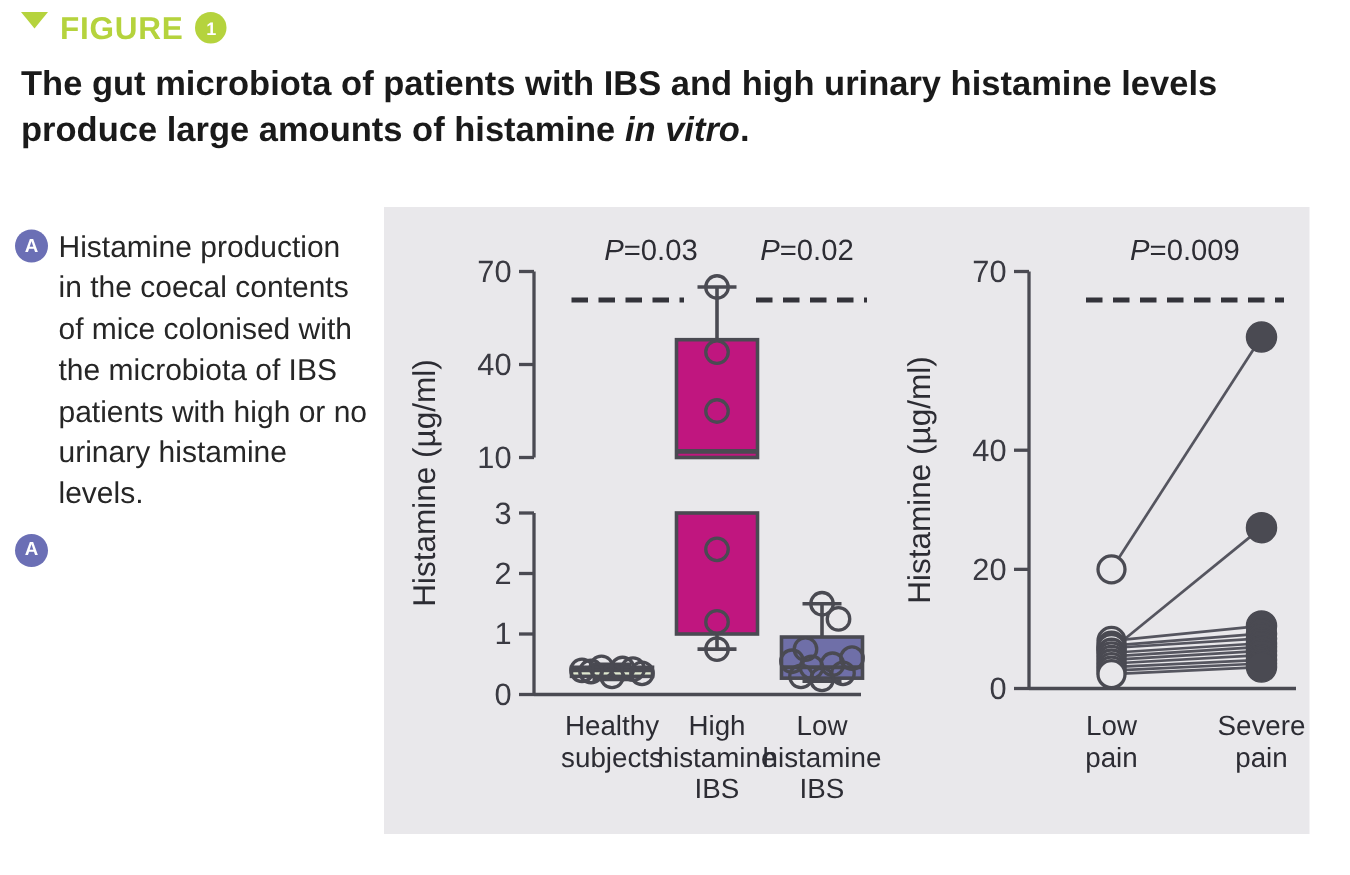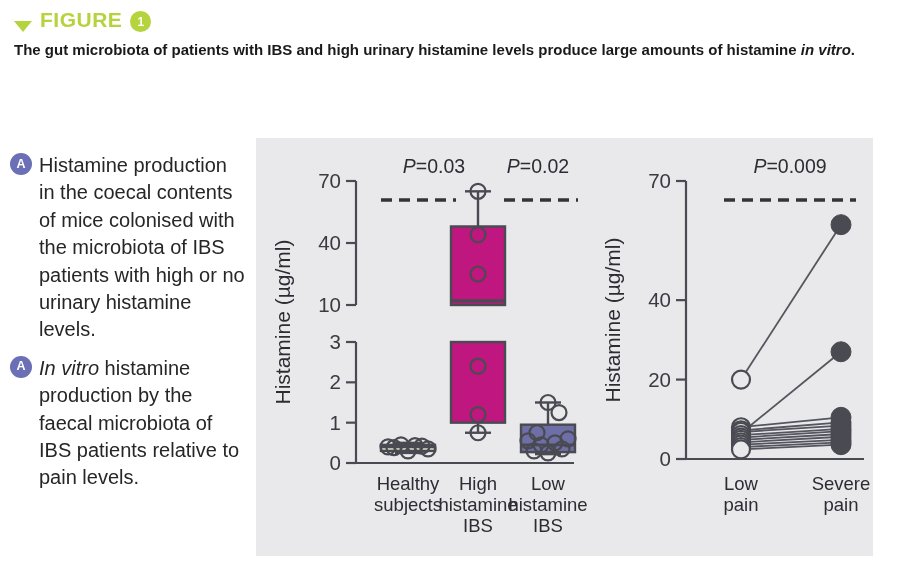--- a/index.html
+++ b/index.html
@@ -6,21 +6,21 @@
   body{
     width:900px;height:583px;
     background:#ffffff;
     font-family:"Liberation Sans", sans-serif;
     overflow:hidden;
     position:relative;
   }
   
   #figure-header{
     position:absolute;left:14px;top:8px;
-    display:flex;align-items:flex-end;gap:8px;
+    display:flex;align-items:flex-start;gap:8px;
   }
   .caret{
     width:0;height:0;
     border-left:9px solid transparent;
     border-right:9px solid transparent;
     border-top:11px solid #b5d33d;
   }
   #figure-word{
     font-size:21px;font-weight:bold;letter-spacing:.5px;
     color:#b5d33d;
@@ -28,21 +28,21 @@
   #figure-num-badge{
     width:21px;height:21px;border-radius:50%;
     background:#b5d33d;color:#ffffff;
     font-size:12px;font-weight:bold;
     display:flex;align-items:center;justify-content:center;
     line-height:1;
   }
   
   #figure-title{
     position:absolute;left:14px;top:40px;width:862px;
-    font-size:15px;font-weight:bold;line-height:1.34;
+    font-size:23px;font-weight:bold;line-height:1.34;
     color:#1a1a1a;
   }
   #figure-title .it{font-style:italic;}
   
   #caption-block{
     position:absolute;left:10px;top:152px;width:236px;
   }
   .caption-item{
     display:flex;align-items:flex-start;gap:7px;margin-bottom:11px;
   }
@@ -80,21 +80,20 @@
   <span>amounts of histamine </span><span class="it">in vitro</span><span>.</span>
 </div>
 
 <div id="caption-block">
   <div class="caption-item">
     <div class="caption-badge">A</div>
     <div class="caption-text"><span>Histamine production in the coecal contents of mice colonised with the microbiota of IBS patients with high or no urinary histamine levels.</span></div>
   </div>
   <div class="caption-item">
     <div class="caption-badge">A</div>
-    <div class="caption-text"><span class="it">In vitro</span><span> histamine production by the faecal microbiota of IBS patients relative to pain levels.</span></div>
   </div>
 </div>
 
 <div id="chart-panel">
   <svg class="chart-svg" id="charts" width="617" height="418" viewBox="0 0 617 418">
       <line x1="100" y1="43" x2="100" y2="167" stroke="#4a4a52" stroke-width="2.2"></line>
       <line x1="100" y1="204" x2="100" y2="325" stroke="#4a4a52" stroke-width="2.2"></line>
       <line x1="100" y1="325" x2="318" y2="325" stroke="#4a4a52" stroke-width="2.2"></line>
       <line x1="90" y1="167" x2="100" y2="167" stroke="#4a4a52" stroke-width="2.2"></line>
       <text x="85" y="174" font-family="&quot;Liberation Sans&quot;, sans-serif" font-size="20.5" fill="#3a3a42" text-anchor="end" font-style="normal" font-weight="normal">10</text>

